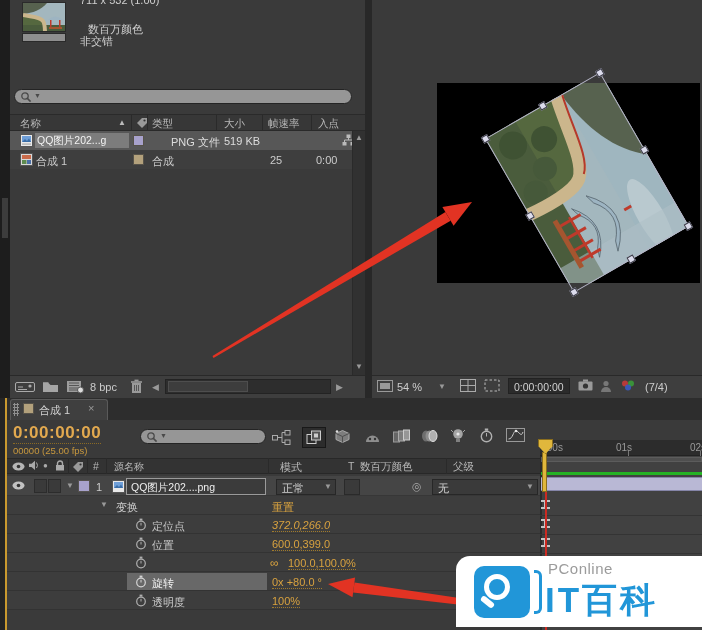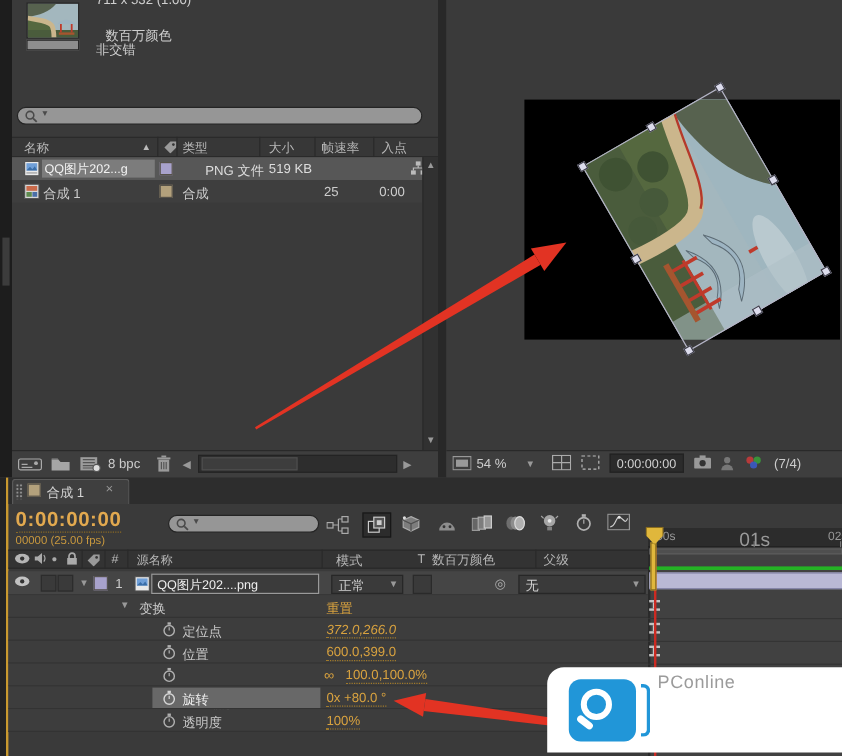--- a/index.html
+++ b/index.html
@@ -458,21 +458,21 @@
         <rect x="4.6" y="0.6" width="2.8" height="2" fill="#b0b0b0"></rect>
         <line x1="6" y1="7.5" x2="6" y2="4.8" stroke="#b0b0b0"></line>
       </svg>
   </span>
   <div class="abs t" style="left:152px;top:595px;color:#c8c8c8;">透明度</div>
   <div class="abs t gold goldu" style="left:272px;top:595px;">100%</div>
 
   <div class="abs" style="left:540px;top:440px;width:162px;height:190px;background:#414141;border-left:2px solid #2a2a2a;"></div>
   <div class="abs" style="left:540px;top:440px;width:162px;height:16px;background:#2c2c2c;border-bottom:1px solid #222;"></div>
   <div class="abs t" style="left:544px;top:442px;font-size:10px;color:#999;">:00s</div>
-  <div class="abs t" style="left:616px;top:442px;font-size:16px;color:#999;">01s</div>
+  <div class="abs t" style="left:616px;top:442px;font-size:10px;color:#999;">01s</div>
   <div class="abs t" style="left:690px;top:442px;font-size:10px;color:#999;">02s</div>
   <div class="abs" style="left:628px;top:451px;width:1px;height:5px;background:#777;"></div>
   <div class="abs" style="left:700px;top:451px;width:1px;height:5px;background:#777;"></div>
   <div class="abs" style="left:541px;top:457px;width:161px;height:5px;background:#4f4f4f;border:1px solid #5c5c5c;"></div>
   <div class="abs" style="left:541px;top:472px;width:161px;height:3px;background:#25b325;"></div>
   <div class="abs" style="left:541px;top:477px;width:161px;height:14px;background:#b9b8d5;border-top:1px solid #8585a8;border-bottom:1px solid #8585a8;"></div>
   <div class="rowline" style="left:540px;top:515px;width:162px;"></div>
   <div class="rowline" style="left:540px;top:534px;width:162px;"></div>
   <div class="rowline" style="left:540px;top:553px;width:162px;"></div>
   <div class="rowline" style="left:540px;top:572px;width:162px;"></div>
@@ -496,15 +496,16 @@
     <polygon points="328,584 355.1,577.5 352.5,597.3" fill="#e23323"></polygon>
   </svg>
 
   <div class="abs" style="left:456px;top:556px;width:246px;height:71px;background:#ffffff;border-radius:14px 0 0 0;z-index:50;">
     <div class="abs" style="left:18px;top:10px;width:56px;height:52px;background:#2196d8;border-radius:10px;">
       <span class="abs" style="left:10px;top:8px;width:26px;height:26px;border:5px solid #fff;border-radius:50%;"></span>
       <span class="abs" style="left:6px;top:33px;width:15px;height:6px;background:#fff;border-radius:3px;transform:rotate(38deg);"></span>
     </div>
     <div class="abs" style="left:78px;top:14px;width:8px;height:44px;border:3px solid #2196d8;border-left:none;border-radius:0 6px 6px 0;"></div>
     <div class="abs t" style="left:92px;top:4px;font-size:15px;color:#9b9b9b;letter-spacing:0.5px;">PConline</div>
+    <div class="abs t" style="left:89px;top:21px;font-size:35px;font-weight:bold;color:#2196d8;letter-spacing:3px;">IT百科</div>
   </div>
 
 </div>
 
 </body></html>

